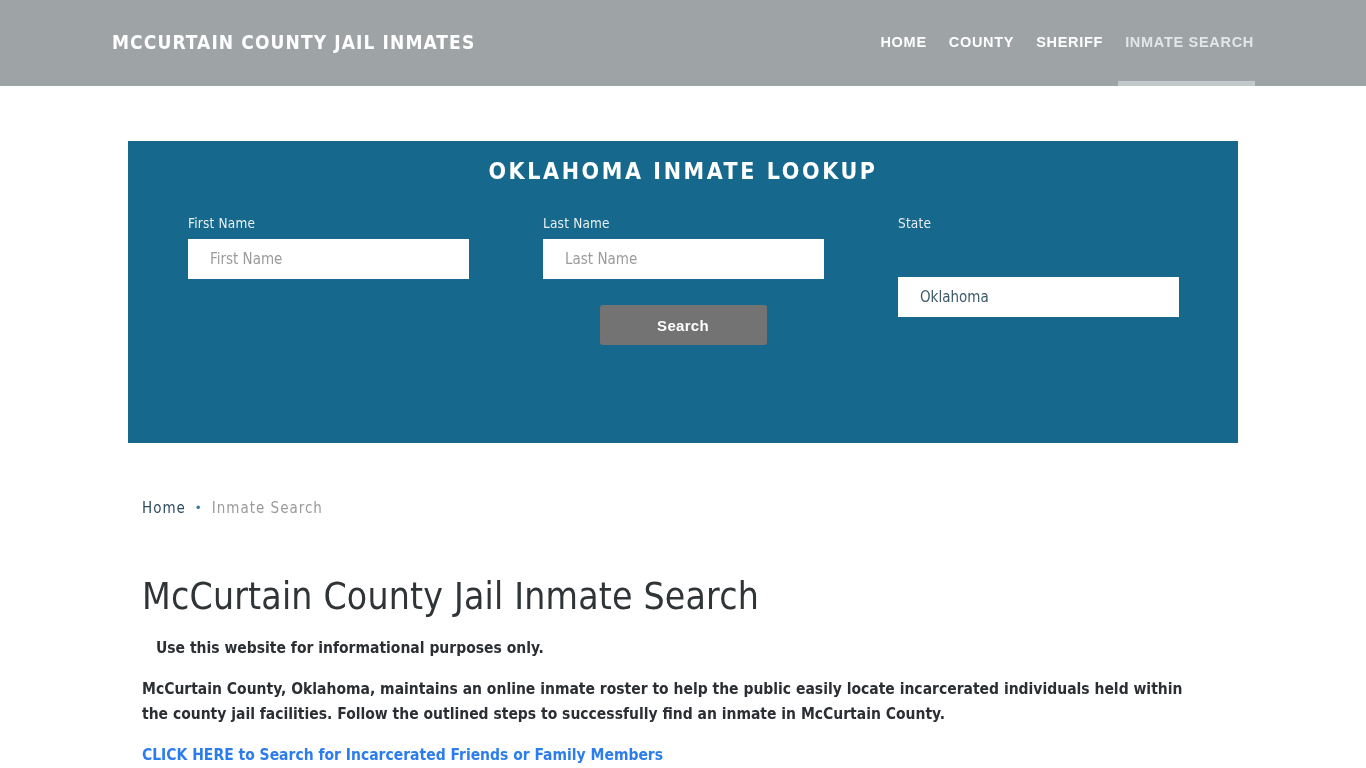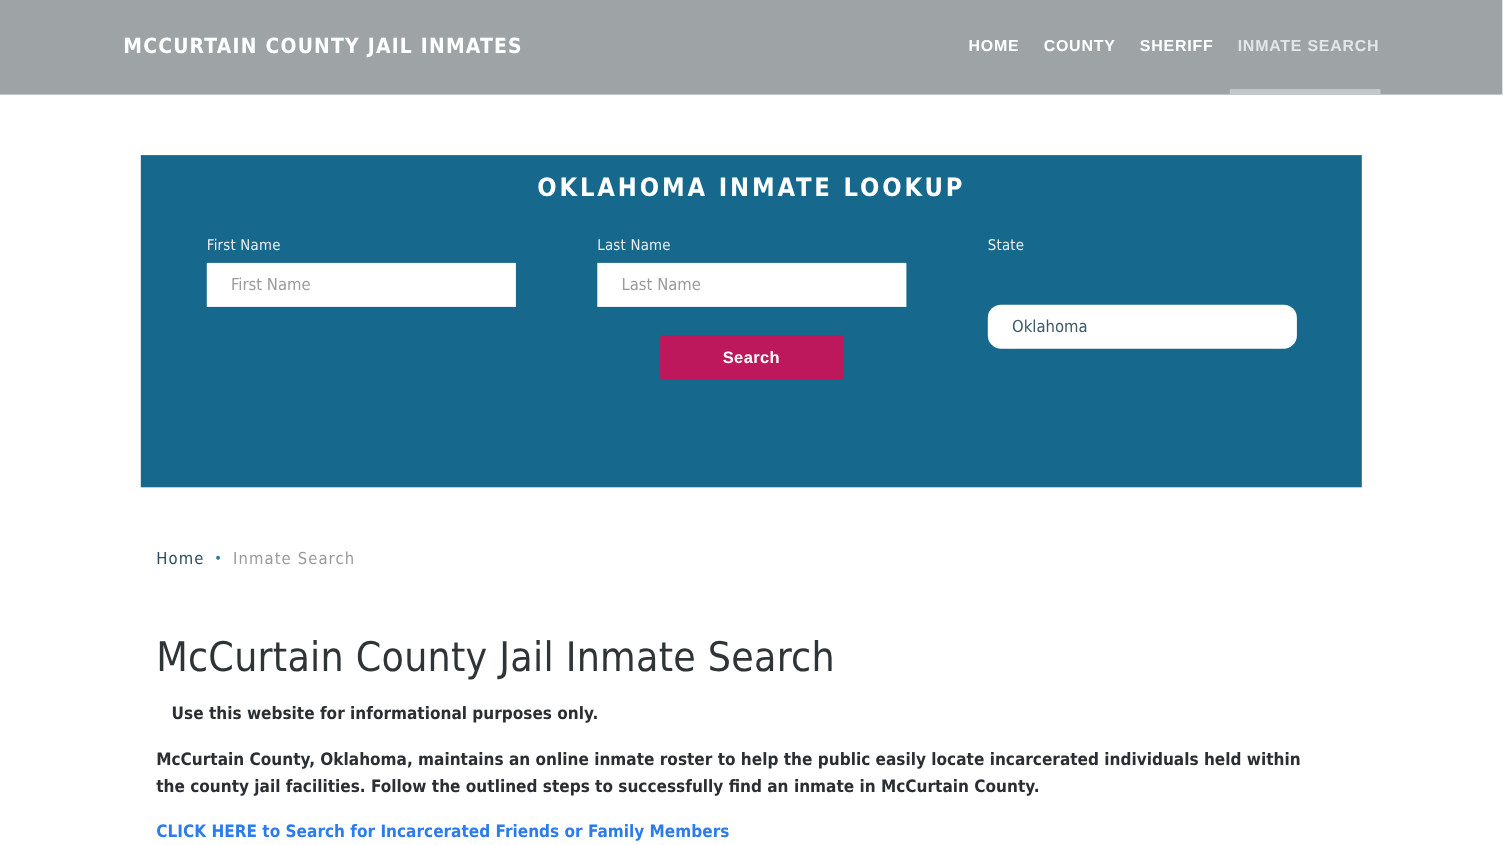--- a/index.html
+++ b/index.html
@@ -118,32 +118,32 @@
     padding: 0 14px 0 22px;
     font-family: "DejaVu Sans Condensed", "Liberation Sans Narrow", "Liberation Sans", sans-serif;
     font-size: 15px;
     color: #3c5866;
     outline: none;
   }
   .field-input::placeholder { color: #9b9b9b; opacity: 1; }
   select.field-input {
     -webkit-appearance: none;
     appearance: none;
-    border-radius: 12px;
+    border-radius: 0;
     margin-top: 46px;
   }
   .search-btn-wrap {
     text-align: center;
     margin-top: 22px;
   }
   .search-btn {
     display: inline-block;
     min-width: 167px;
     height: 40px;
-    background: #be185d;
+    background: #737373;
     border: 0;
     border-radius: 3px;
     color: #ffffff;
     font-family: "Liberation Sans", sans-serif;
     font-size: 15px;
     font-weight: bold;
     letter-spacing: 0.3px;
     cursor: pointer;
   }
 

